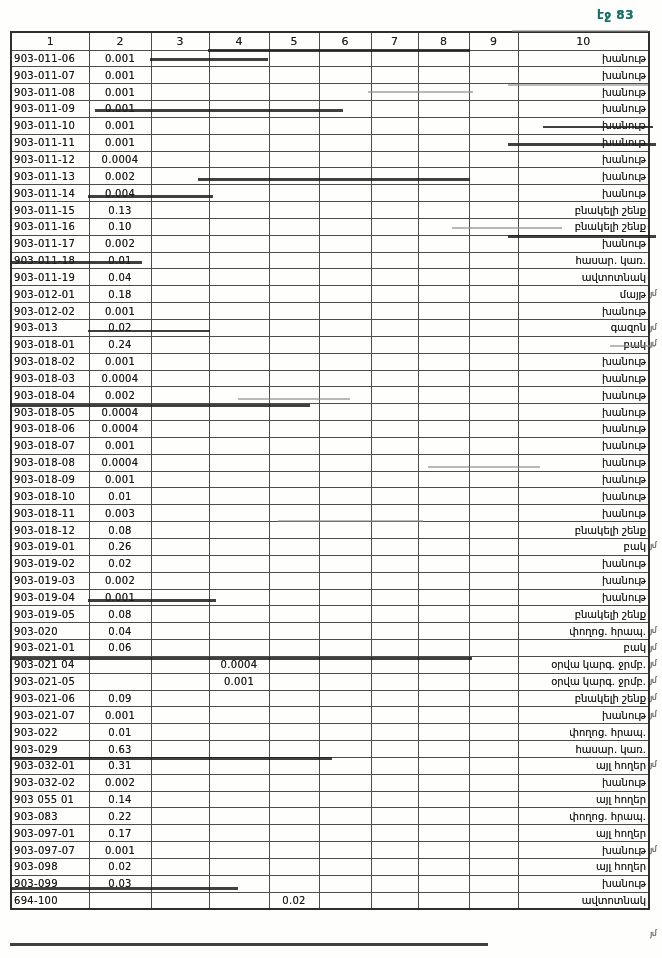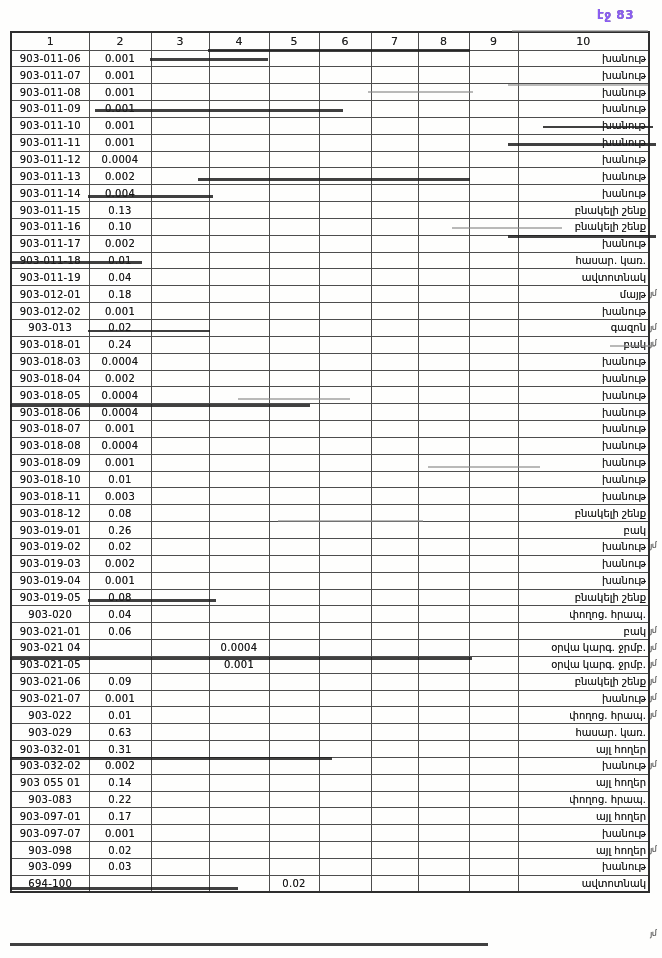--- a/index.html
+++ b/index.html
@@ -13,21 +13,21 @@
     position: relative;
     width: 662px; height: 958px;
     color: #141414;
   }
   .page-label {
     position: absolute;
     top: 8px; right: 28px;
     font-size: 12px;
     font-weight: bold;
     letter-spacing: 0.5px;
-    color: #8b5cf6;
+    color: #0f766e;
     text-shadow: 0 0 0.5px rgba(0,0,0,.6);
   }
   table.grid {
     position: absolute;
     left: 10px; top: 31px;
     width: 638px;
     border-collapse: collapse;
     table-layout: fixed;
   }
   table.grid, table.grid th, table.grid td {
@@ -45,21 +45,21 @@
     text-shadow: 0 0 0.5px rgba(0,0,0,.5);
   }
   table.grid td {
     font-size: 10px;
     padding: 0 2px;
     white-space: nowrap;
     overflow: hidden;
     color: #161616;
     text-shadow: 0 0 0.6px rgba(0,0,0,.55);
   }
-  td.c-code { text-align: center; padding-left: 3px; letter-spacing: 0.3px; }
+  td.c-code { text-align: left; padding-left: 3px; letter-spacing: 0.3px; }
   td.c-num  { text-align: center; letter-spacing: 0.3px; }
   td.c-use  { text-align: right; padding-left: 4px; }
   .mark {
     position: absolute;
     left: 650px;
     font-size: 8px;
     font-style: italic;
     color: #5a5a5a;
     transform: rotate(-10deg);
     letter-spacing: -0.5px;
@@ -316,20 +316,32 @@
           <td class="c-code">903-018-01</td>
           <td class="c-num">0.24</td>
           <td class="c-num"></td>
           <td class="c-num"></td>
           <td class="c-num"></td>
           <td class="c-num"></td>
           <td class="c-num"></td>
           <td class="c-num"></td>
           <td class="c-num"></td>
           <td class="c-use">բակ</td>
+        </tr>
+        <tr>
+          <td class="c-code">903-018-02</td>
+          <td class="c-num">0.001</td>
+          <td class="c-num"></td>
+          <td class="c-num"></td>
+          <td class="c-num"></td>
+          <td class="c-num"></td>
+          <td class="c-num"></td>
+          <td class="c-num"></td>
+          <td class="c-num"></td>
+          <td class="c-use">խանութ</td>
         </tr>
         <tr>
           <td class="c-code">903-018-03</td>
           <td class="c-num">0.0004</td>
           <td class="c-num"></td>
           <td class="c-num"></td>
           <td class="c-num"></td>
           <td class="c-num"></td>
           <td class="c-num"></td>
           <td class="c-num"></td>

